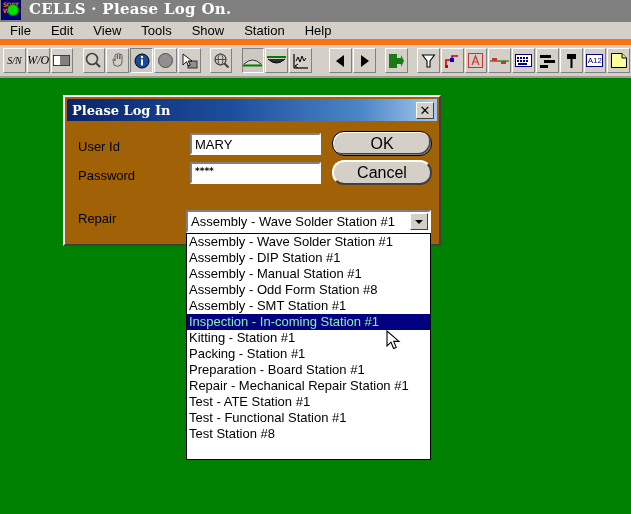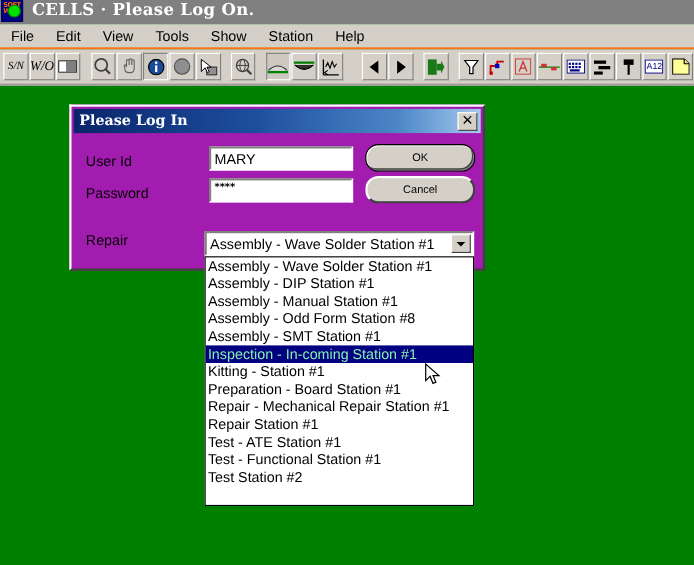--- a/index.html
+++ b/index.html
@@ -74,21 +74,21 @@
   }
 
   
   #menubar {
     position: absolute;
     left: 0; top: 22px;
     width: 631px; height: 23px;
     background: #d4d0c8;
     display: flex;
     align-items: center;
-    border-bottom: 2px solid #f97316;
+    border-bottom: 6px solid #f97316;
     box-sizing: border-box;
   }
   .menu-item {
     font-size: 13px;
     color: #000000;
     padding: 2px 10px;
     white-space: nowrap;
     cursor: default;
   }
 
@@ -138,21 +138,21 @@
     left: 0; top: 80px;
     width: 631px; height: 434px;
     background: #008000;
   }
 
   
   #login-dialog {
     position: absolute;
     left: 63px; top: 95px;
     width: 378px; height: 151px;
-    background: #a21caf;
+    background: #a16207;
     border-top: 2px solid #ffffff;
     border-left: 2px solid #ffffff;
     border-right: 2px solid #404040;
     border-bottom: 2px solid #404040;
     box-sizing: border-box;
   }
   #dialog-titlebar {
     position: absolute;
     left: 2px; top: 2px;
     width: 370px; height: 22px;
@@ -222,21 +222,21 @@
   }
 
   .dlg-button {
     position: absolute;
     background: #d4d0c8;
     border-top: 2px solid #ffffff;
     border-left: 2px solid #ffffff;
     border-right: 2px solid #404040;
     border-bottom: 2px solid #404040;
     box-sizing: border-box;
-    font-size: 10px;
+    font-size: 16px;
     color: #000;
     display: flex;
     align-items: center;
     justify-content: center;
     cursor: default;
     border-radius: 12px;
   }
   #ok-button {
     border: 1px solid #000000;
     box-shadow: inset 1px 1px 0 #ffffff, inset -1px -1px 0 #808080,
@@ -548,25 +548,25 @@
 </div>
 
 <div id="station-dropdown">
   <div class="dd-item">Assembly  - Wave Solder Station #1</div>
   <div class="dd-item">Assembly - DIP Station #1</div>
   <div class="dd-item">Assembly - Manual Station #1</div>
   <div class="dd-item">Assembly - Odd Form Station #8</div>
   <div class="dd-item">Assembly - SMT Station #1</div>
   <div class="dd-item selected">Inspection - In-coming Station #1</div>
   <div class="dd-item">Kitting - Station #1</div>
+  <div class="dd-item">Packing - Station #1</div>
   <div class="dd-item">Preparation - Board Station #1</div>
   <div class="dd-item">Repair - Mechanical Repair Station #1</div>
-  <div class="dd-item">Repair Station #1</div>
   <div class="dd-item">Test - ATE Station #1</div>
   <div class="dd-item">Test - Functional Station #1</div>
-  <div class="dd-item">Test Station #2</div>
+  <div class="dd-item">Test Station #8</div>
 </div>
 
 <div id="mouse-cursor">
   <svg width="16" height="22" viewBox="0 0 16 22">
     <path d="M1 1 L1 16 L5 12.2 L7.6 18.5 L10.2 17.4 L7.7 11.4 L13 11.4 Z" fill="#ffffff" stroke="#000000" stroke-width="1.1" stroke-linejoin="miter"></path>
   </svg>
 </div>
 
 </body></html>

